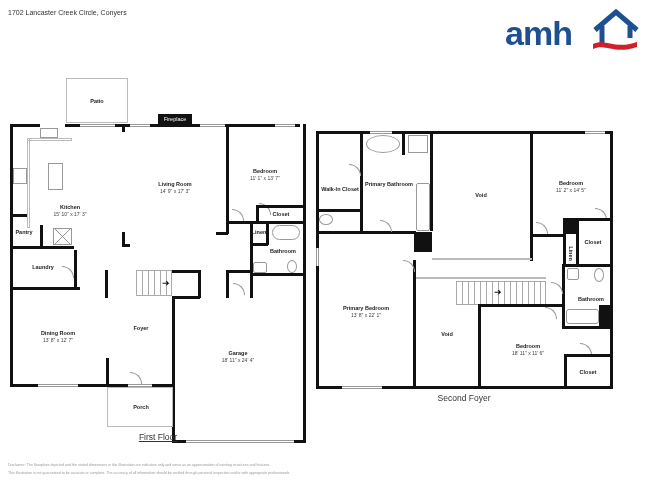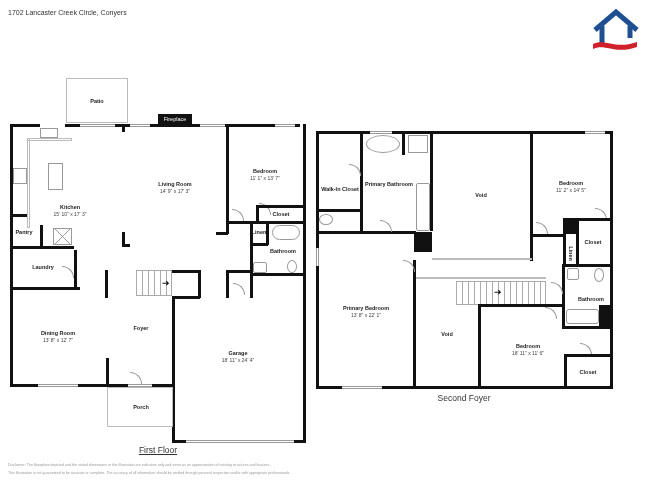--- a/index.html
+++ b/index.html
@@ -23,20 +23,21 @@
   .fixture { position:absolute; border:1px solid #999; box-sizing:border-box; border-radius:8px; background:#fff; }
   .sq { position:absolute; border:1px solid #999; box-sizing:border-box; background:#fff; }
   .door { position:absolute; width:12px; height:12px; border:1px solid #999; border-radius:0 12px 0 0; box-sizing:border-box; border-left:none; border-bottom:none; background:transparent; }
 </style>
 </head>
 <body>
 
 <div class="abs address">1702 Lancaster Creek Circle, Conyers</div>
 
 <div class="abs logo">
+  <span class="logo-text">amh</span>
   <svg width="50" height="46" style="position:absolute;left:86px;top:0" viewBox="0 0 50 46">
     <polyline points="4,22 25,4 46,22" fill="none" stroke="#1d4f91" stroke-width="5"></polyline>
     <polyline points="11,18 11,38" stroke="#1d4f91" stroke-width="5" fill="none"></polyline>
     <polyline points="39,18 39,30" stroke="#1d4f91" stroke-width="5" fill="none"></polyline>
     <path d="M2,36 C14,30 24,42 46,34 L46,39 C24,47 14,35 2,41 Z" fill="#d0202a"></path>
   </svg>
 </div>
 
 <div>
 
@@ -124,21 +125,21 @@
   <div class="door" style="left:130px;top:372px;"></div>
 
   <div class="thin" style="left:107px;top:387px;width:66px;height:40px;"></div>
   <div class="lbl" style="left:141px;top:404px;">Porch</div>
 
   <div class="lbl" style="left:238px;top:350px;"><span>Garage</span><span class="dim">18' 11" x 24' 4"</span></div>
   <div class="w" style="left:172px;top:440px;width:14px;height:3px;"></div>
   <div class="win" style="left:186px;top:440px;width:108px;height:3px;"></div>
   <div class="w" style="left:294px;top:440px;width:12px;height:3px;"></div>
 
-  <div class="floor-title" style="left:158px;top:445px;text-decoration:underline;">First Floor</div>
+  <div class="floor-title" style="left:158px;top:432px;text-decoration:underline;">First Floor</div>
 </div>
 
 <div>
 
   <div class="w" style="left:316px;top:131px;width:297px;height:3px;"></div>
   <div class="win" style="left:370px;top:131px;width:22px;height:3px;"></div>
   <div class="win" style="left:585px;top:131px;width:20px;height:3px;"></div>
   <div class="w" style="left:316px;top:131px;width:3px;height:257px;"></div>
   <div class="win" style="left:316px;top:248px;width:3px;height:18px;border:none;border-left:1px solid #999;border-right:1px solid #999;"></div>
   <div class="w" style="left:610px;top:131px;width:3px;height:257px;"></div>

